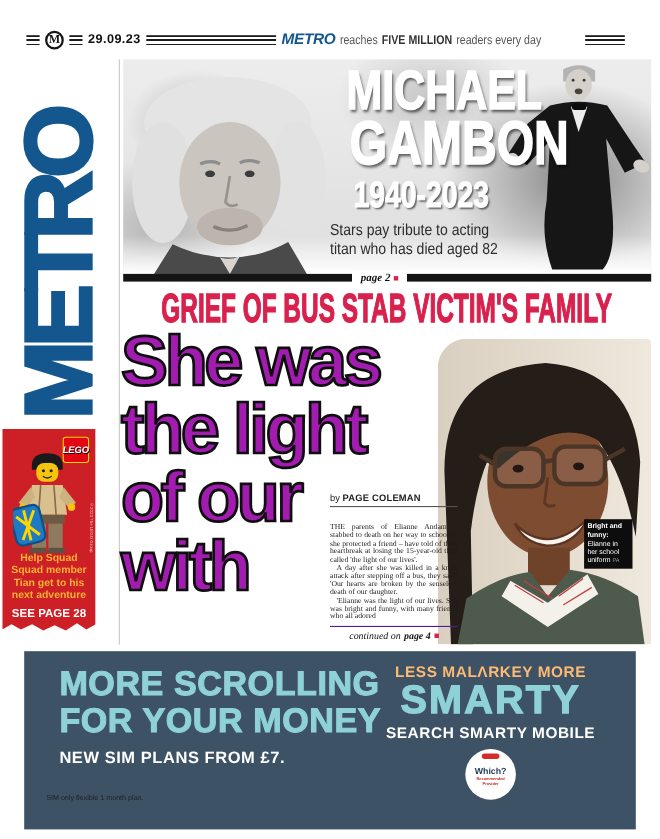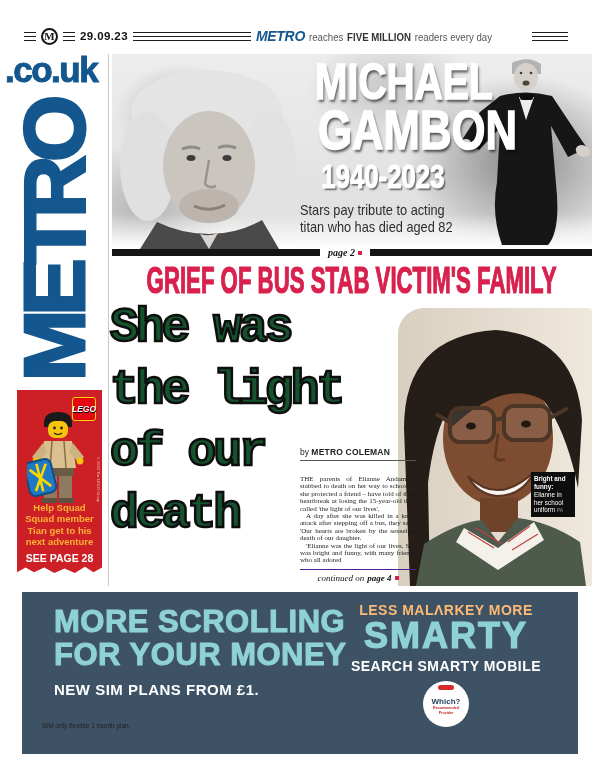--- a/index.html
+++ b/index.html
@@ -22,21 +22,21 @@
 
   
   .couk{position:absolute;left:5px;top:50px;color:#14568e;font-size:35px;font-weight:bold;
         letter-spacing:-1.5px;-webkit-text-stroke:1px #14568e;}
   .metro-vert{position:absolute;left:2px;top:391px;width:300px;height:104px;transform:rotate(-90deg);
         transform-origin:0 0;color:#14568e;font-size:86px;font-weight:bold;letter-spacing:-6px;
         -webkit-text-stroke:3px #14568e;line-height:104px;text-align:center;}
   .col-divider{position:absolute;left:108px;top:54px;width:1px;height:532px;background:#c9c9c9;}
 
   
-  .lego{position:absolute;left:17px;top:390px;width:85px;height:184px;background:#cd2026;
+  .lego{position:absolute;left:2px;top:390px;width:85px;height:184px;background:#cd2026;
         clip-path:polygon(0 0,100% 0,100% 96.5%,90% 99%,80% 96%,68% 99.5%,56% 97%,44% 99.5%,32% 96.5%,20% 99%,10% 96.5%,0 99%);}
   .lego-logo{position:absolute;top:7px;right:6px;width:24px;height:24px;background:#e30613;border:1.5px solid #ffd500;
         border-radius:3px;color:#fff;font-weight:bold;font-style:italic;font-size:8.5px;box-sizing:border-box;
         display:flex;align-items:center;justify-content:center;text-shadow:.5px 1px 0 #000;}
   .lego-fig{position:absolute;left:10px;top:20px;}
   .lego-text{position:absolute;left:0;right:0;bottom:27px;text-align:center;color:#f9b234;font-weight:bold;
         font-size:9.5px;line-height:1.18;}
   .lego-cta{position:absolute;left:0;right:0;bottom:10px;text-align:center;color:#fff;font-weight:bold;font-size:10.5px;}
   .lego-credit{position:absolute;right:1px;top:66px;writing-mode:vertical-rl;font-size:4px;color:#efb9b9;}
 
@@ -67,22 +67,22 @@
         display:flex;align-items:center;gap:3px;font-family:"Liberation Serif",serif;font-style:italic;
         font-weight:bold;font-size:10px;color:#111;justify-content:center;}
   .sq{width:4px;height:4px;background:#d8214d;display:inline-block;flex:0 0 auto;}
 
   
   .banner{position:absolute;left:112px;top:260px;width:480px;height:41px;display:flex;align-items:center;justify-content:center;}
   .banner-text{color:#d8214d;font-weight:bold;font-size:37px;white-space:nowrap;transform:scaleX(.6);
         -webkit-text-stroke:1.2px #d8214d;}
 
   
-  .headline{position:absolute;left:110px;top:297px;color:#14532d;font-weight:bold;font-size:48px;
-        line-height:62px;letter-spacing:-3px;font-family:Liberation Mono, monospace;-webkit-text-stroke:2.5px #0e0e0e;}
+  .headline{position:absolute;left:110px;top:297px;color:#a21caf;font-weight:bold;font-size:64px;
+        line-height:62px;letter-spacing:-3px;-webkit-text-stroke:2.5px #0e0e0e;}
 
   
   .photo{position:absolute;left:398px;top:308px;width:194px;height:278px;border-radius:26px 4px 0 0;overflow:hidden;}
   .caption{position:absolute;right:17px;top:164px;width:38px;background:#0d0d0d;color:#fff;padding:3px;
         font-size:6.3px;line-height:1.25;}
   .caption b{display:inline;}
   .cap-credit{color:#9a9a9a;font-size:5px;}
 
   
   .article{position:absolute;left:300px;top:447px;width:116px;}
@@ -127,21 +127,20 @@
     <div class="rules r3"></div>
     <div class="tagline">
       <span class="brand">METRO</span>
       <span class="cnd"><span class="t">reaches</span>
       <span class="strong">FIVE MILLION</span>
       <span class="t">readers every day</span></span>
     </div>
     <div class="rules r4"></div>
   </div>
 
-  <div class="couk">.co.uk</div>
   <div class="metro-vert">METRO</div>
   <div class="col-divider"></div>
 
   <div class="lego">
     <div class="lego-logo">LEGO</div>
     <svg class="lego-fig" width="62" height="98" viewBox="0 0 62 98">
       <path d="M17,13 Q17,2 31,2 Q45,2 45,13 L45,17 L17,17 Z" fill="#1a1a1a"></path>
       <rect x="21" y="11" width="20" height="17" rx="7" fill="#f6c40f"></rect>
       <circle cx="27.5" cy="18" r="1.4" fill="#222"></circle>
         <circle cx="34.5" cy="18" r="1.4" fill="#222"></circle>
@@ -218,21 +217,21 @@
   </div>
 
   <div class="banner">
     <div class="banner-text">GRIEF OF BUS STAB VICTIM'S FAMILY</div>
   </div>
 
   <div class="headline">
     <div>She was</div>
     <div>the light</div>
     <div>of our</div>
-    <div>death</div>
+    <div>with</div>
   </div>
 
   <div class="photo">
     <svg width="194" height="278" viewBox="0 0 194 278">
       <defs>
         <linearGradient id="bg" x1="0" y1="0" x2="1" y2="0">
           <stop offset="0" stop-color="#d9cfc0"></stop>
             <stop offset="1" stop-color="#efe8dc"></stop>
         </linearGradient>
       </defs>
@@ -258,40 +257,40 @@
     </svg>
     <div class="caption">
       <b>Bright and funny:</b>
       <span>Elianne in her school uniform</span>
       <span class="cap-credit">PA</span>
     </div>
   </div>
 
   <div class="article">
     <div class="byline">
-      <span>by</span> <b>METRO COLEMAN</b>
+      <span>by</span> <b>PAGE COLEMAN</b>
     </div>
     <div class="bodytext">
       <p>THE parents of Elianne Andam – stabbed to death on her way to school as she protected a friend – have told of their heartbreak at losing the 15-year-old they called 'the light of our lives'.</p>
       <p>A day after she was killed in a knife attack after stepping off a bus, they said: 'Our hearts are broken by the senseless death of our daughter.</p>
       <p>'Elianne was the light of our lives. She was bright and funny, with many friends who all adored</p>
     </div>
     <div class="continued">
       <span>continued on</span>
         <b>page 4</b>
         <span class="sq"></span>
     </div>
   </div>
 
   <div class="smarty">
     <div class="sm-left">
       <div>MORE SCROLLING</div>
       <div>FOR YOUR MONEY</div>
     </div>
-    <div class="sm-sub">NEW SIM PLANS FROM £1.</div>
+    <div class="sm-sub">NEW SIM PLANS FROM £7.</div>
     <div class="sm-right">
       <div class="sm-tag">LESS MALΛRKEY MORE</div>
       <div class="sm-brand">SMARTY</div>
       <div class="sm-search">SEARCH SMARTY MOBILE</div>
       <div class="badge">
         <div class="badge-pill"></div>
         <div class="badge-brand">Which?</div>
         <div class="badge-sub">Recommended Provider</div>
       </div>
     </div>

